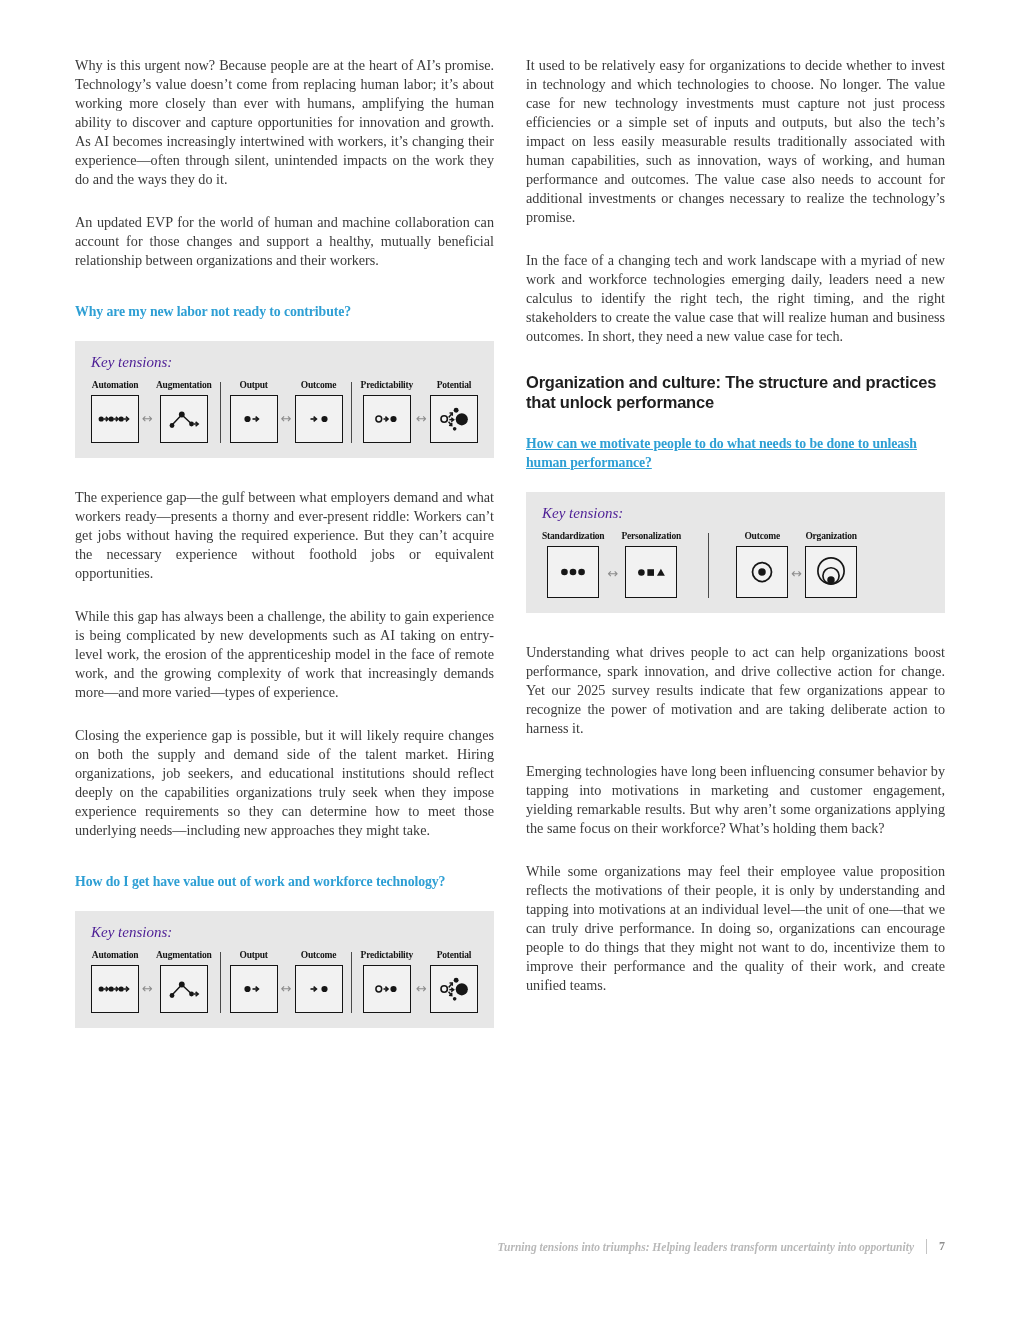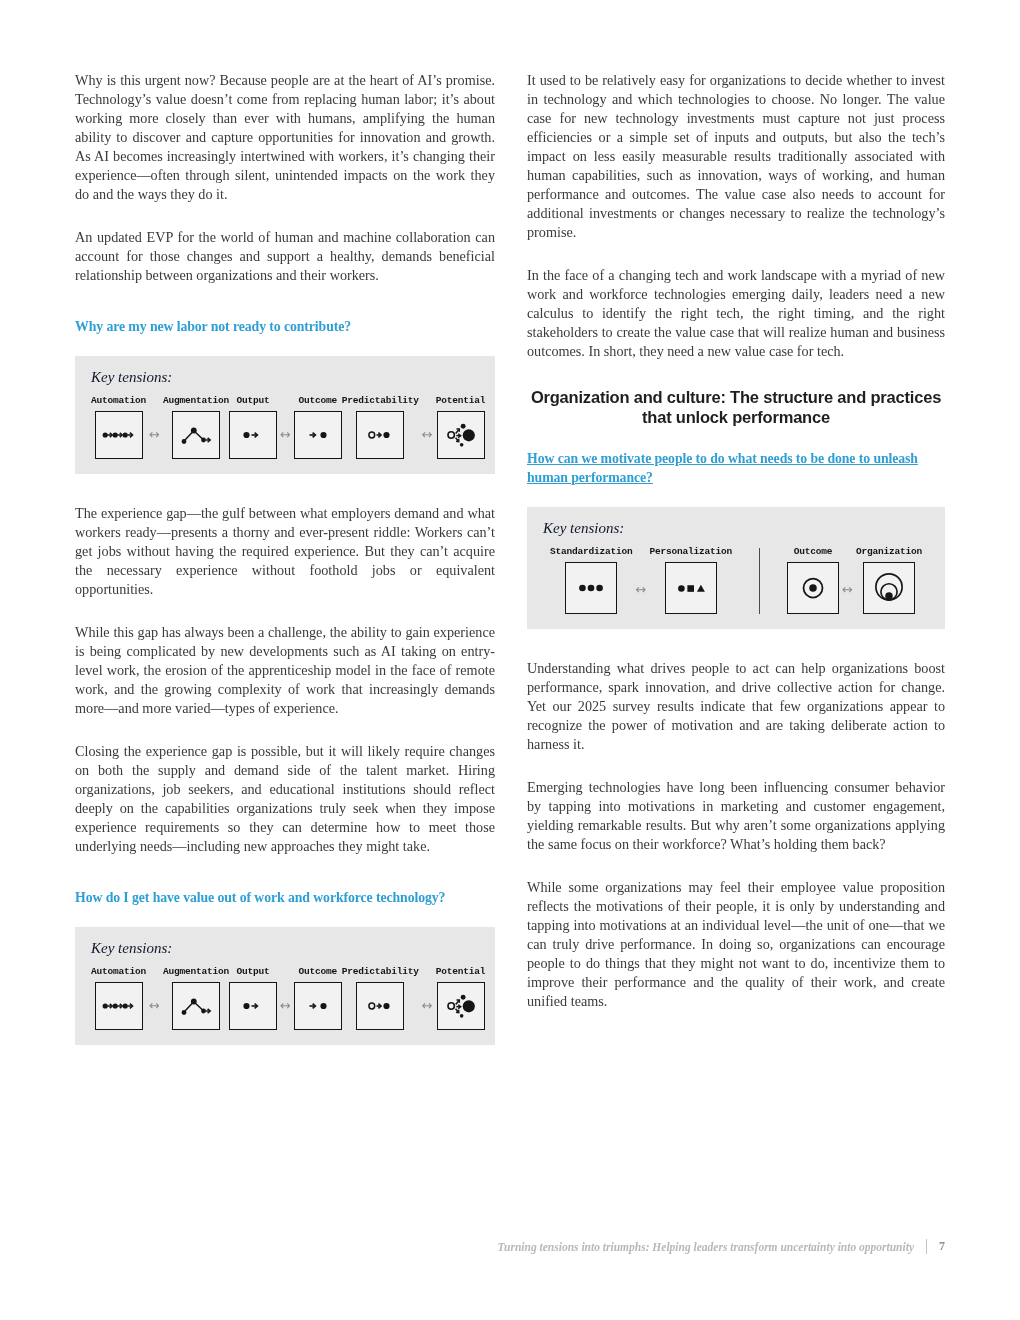--- a/index.html
+++ b/index.html
@@ -1,35 +1,35 @@
 <!DOCTYPE html>
 <html><head>
 <meta charset="utf-8">
 <style>
   html,body{margin:0;padding:0;background:#ffffff;}
   body{width:1020px;height:1320px;position:relative;overflow:hidden;
        font-family:"Liberation Serif", serif;}
-  .columns{display:flex;padding:71px 75px 0 75px;gap:32px;}
+  .columns{display:flex;padding:56px 75px 0 75px;gap:32px;}
   .col{width:420px;}
   .col p{font-size:14.2px;line-height:19px;color:#3a3a3a;text-align:justify;
          margin:0 0 24px 0;}
   .question{color:#2e9fd4;font-weight:bold;font-size:13.8px;line-height:19px;
             margin:32px 0 20px 0;letter-spacing:-0.1px;}
   .section-heading{font-family:"Liberation Sans", sans-serif;font-weight:700;
             font-size:16.5px;line-height:20px;color:#1f1f1f;margin:26px 0 0 0;
-            letter-spacing:-0.2px;text-align:center;}
+            letter-spacing:-0.2px;}
   .section-heading + .question{margin-top:22px;text-decoration:underline;}
   .tension-box{background:#e7e7e7;padding:13px 16px 15px 16px;margin:0 0 30px 0;}
-  .tb-title{font-style:italic;font-size:15px;color:#0f172a;margin-bottom:9px;}
+  .tb-title{font-style:italic;font-size:15px;color:#4c1d95;margin-bottom:9px;}
   .tb-groups{display:flex;align-items:flex-end;}
   .box-work .tb-groups{justify-content:space-between;}
-  .box-org .tb-groups{justify-content:center;gap:27px;}
+  .box-org .tb-groups{justify-content:flex-start;gap:27px;}
   .tb-group{display:flex;align-items:flex-end;}
   .tb-item{display:flex;flex-direction:column;align-items:center;}
-  .tb-label{font-family:Liberation Mono, monospace;font-weight:700;
+  .tb-label{font-family:Liberation Serif, serif;font-weight:700;
             font-size:9.5px;letter-spacing:-0.2px;color:#141414;
             white-space:nowrap;margin-bottom:5px;}
   .tb-tile{width:48px;height:48px;background:#f2f2f2;border:1.5px solid #141414;
            display:flex;align-items:center;justify-content:center;box-sizing:border-box;}
   .box-org .tb-tile{width:52px;height:52px;}
   .tb-arrow{font-family:"DejaVu Sans", sans-serif;color:#8c8c8c;font-size:13px;
             margin:0 3px 17px 3px;}
   .tb-divider{width:1px;background:#4a4a4a;align-self:stretch;margin-top:2px;}
   .footer{position:absolute;right:75px;bottom:66px;display:flex;align-items:center;font-weight:bold;}
   .footer-text{font-style:italic;font-size:11.5px;color:#b8b8b8;}
@@ -124,21 +124,21 @@
       <circle cx="14" cy="17" r="6.3" fill="none" stroke="#161616" stroke-width="1.3"></circle>
       <circle cx="14" cy="13.2" r="10.2" fill="none" stroke="#161616" stroke-width="1.3"></circle>
     </symbol>
   </defs>
 </svg>
 
 <div class="columns">
 
   <div class="col">
     <p>Why is this urgent now? Because people are at the heart of AI’s promise. Technology’s value doesn’t come from replacing human labor; it’s about working more closely than ever with humans, amplifying the human ability to discover and capture opportunities for innovation and growth. As AI becomes increasingly intertwined with workers, it’s changing their experience—often through silent, unintended impacts on the work they do and the ways they do it.</p>
-    <p>An updated EVP for the world of human and machine collaboration can account for those changes and support a healthy, demands beneficial relationship between organizations and their workers.</p>
+    <p>An updated EVP for the world of human and machine collaboration can account for those changes and support a healthy, mutually beneficial relationship between organizations and their workers.</p>
     <div class="question">Why are my new labor not ready to contribute?</div>
 
     <div class="tension-box box-work">
       <div class="tb-title">Key tensions:</div>
       <div class="tb-groups">
         <div class="tb-group">
           <div class="tb-item">
             <div class="tb-label">Automation</div>
             <div class="tb-tile">
                 <svg width="36" height="22">

